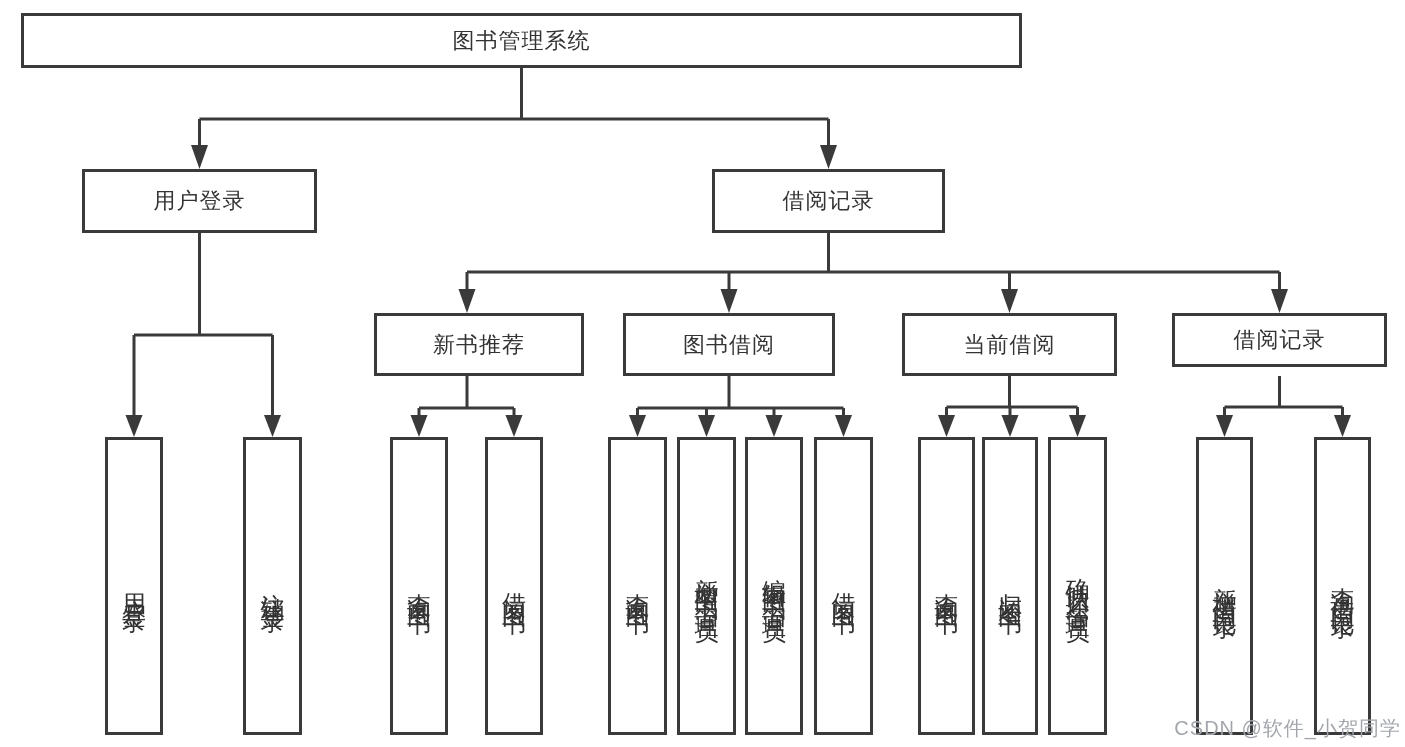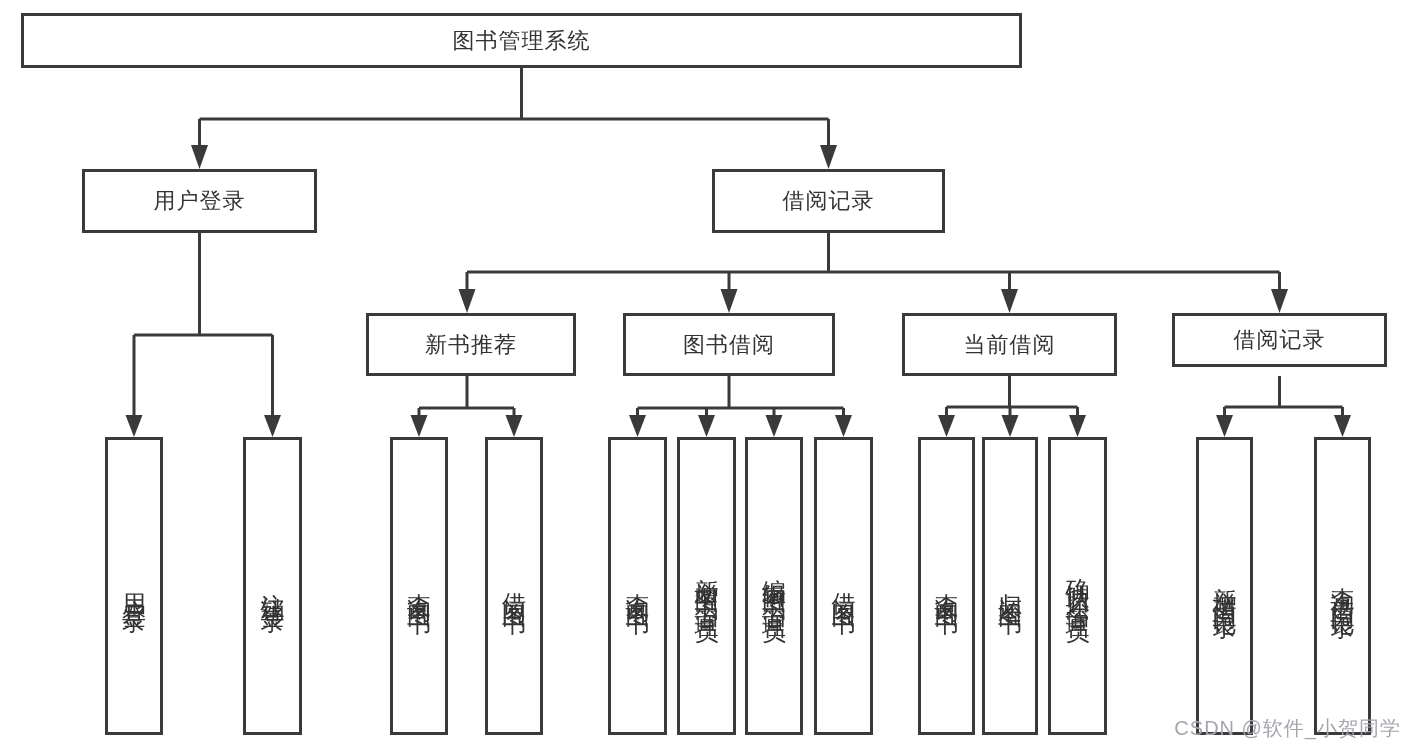--- a/index.html
+++ b/index.html
@@ -94,21 +94,21 @@
       <polygon points="1216,415 1233,415 1224.5,437"></polygon>
       <polygon points="1334,415 1351,415 1342.5,437"></polygon>
     </g>
   </svg>
 
   <div class="node" style="left:21px;top:13px;width:1001px;height:55px;">图书管理系统</div>
 
   <div class="node" style="left:82px;top:169px;width:235px;height:64px;">用户登录</div>
   <div class="node" style="left:712px;top:169px;width:233px;height:64px;">借阅记录</div>
 
-  <div class="node" style="left:366px;top:313px;width:210px;height:63px;">新书推荐</div>
+  <div class="node" style="left:374px;top:313px;width:210px;height:63px;">新书推荐</div>
   <div class="node" style="left:623px;top:313px;width:212px;height:63px;">图书借阅</div>
   <div class="node" style="left:902px;top:313px;width:215px;height:63px;">当前借阅</div>
   <div class="node" style="left:1172px;top:313px;width:215px;height:54px;">借阅记录</div>
 
   <div class="node leaf" style="left:105px;top:437px;width:58px;height:298px;">
     <span class="vtext">用户登录</span>
   </div>
   <div class="node leaf" style="left:243px;top:437px;width:59px;height:298px;">
     <span class="vtext">注销登录</span>
   </div>

